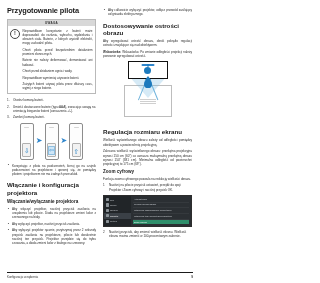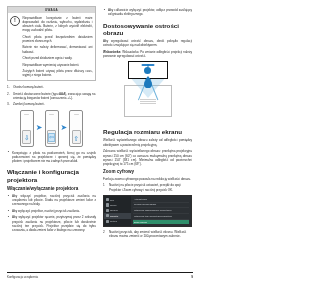--- a/index.html
+++ b/index.html
@@ -110,20 +110,21 @@
 </style>
 </head>
 <body>
 
 <div class="page">
 
   <div class="cols">
 
     <div class="col">
 
+      <h1>Przygotowanie pilota</h1>
 
       <div class="notice">
         <div class="notice-hd">UWAGA</div>
         <div class="notice-bd">
           <div class="warn-ico">!</div>
           <div class="notice-txt">
             <p>Nieprawidłowe korzystanie z baterii może doprowadzić do rozlania, wybuchu, wydzielania i obrażeń ciała. Baterie, z których wyciekł elektrolit, mogą uszkodzić pilota.</p>
             <p>Chroń pilota przed bezpośrednim działaniem promieni słonecznych.</p>
             <p>Baterie nie należy deformować, demontować ani ładować.</p>
             <p>Chroń przed działaniem ognia i wody.</p>

